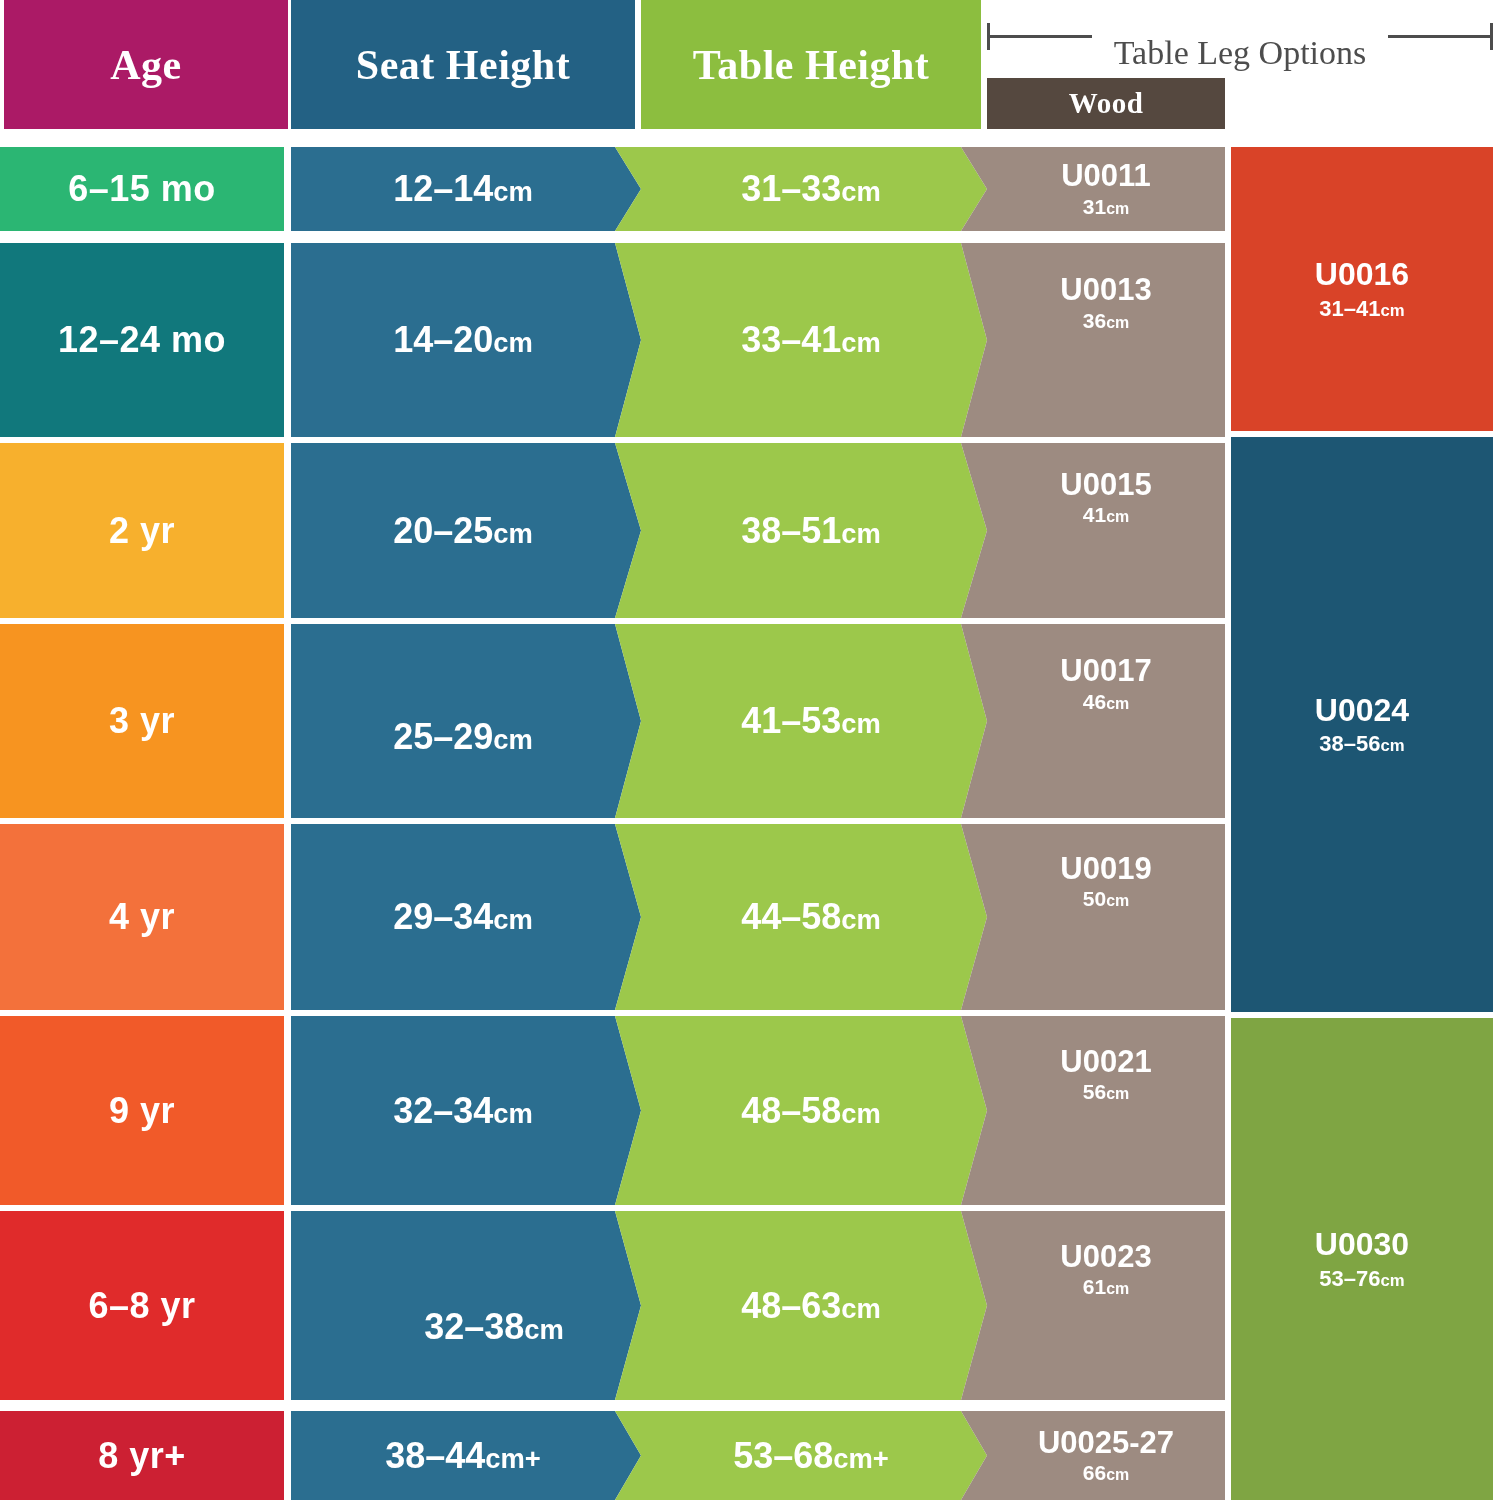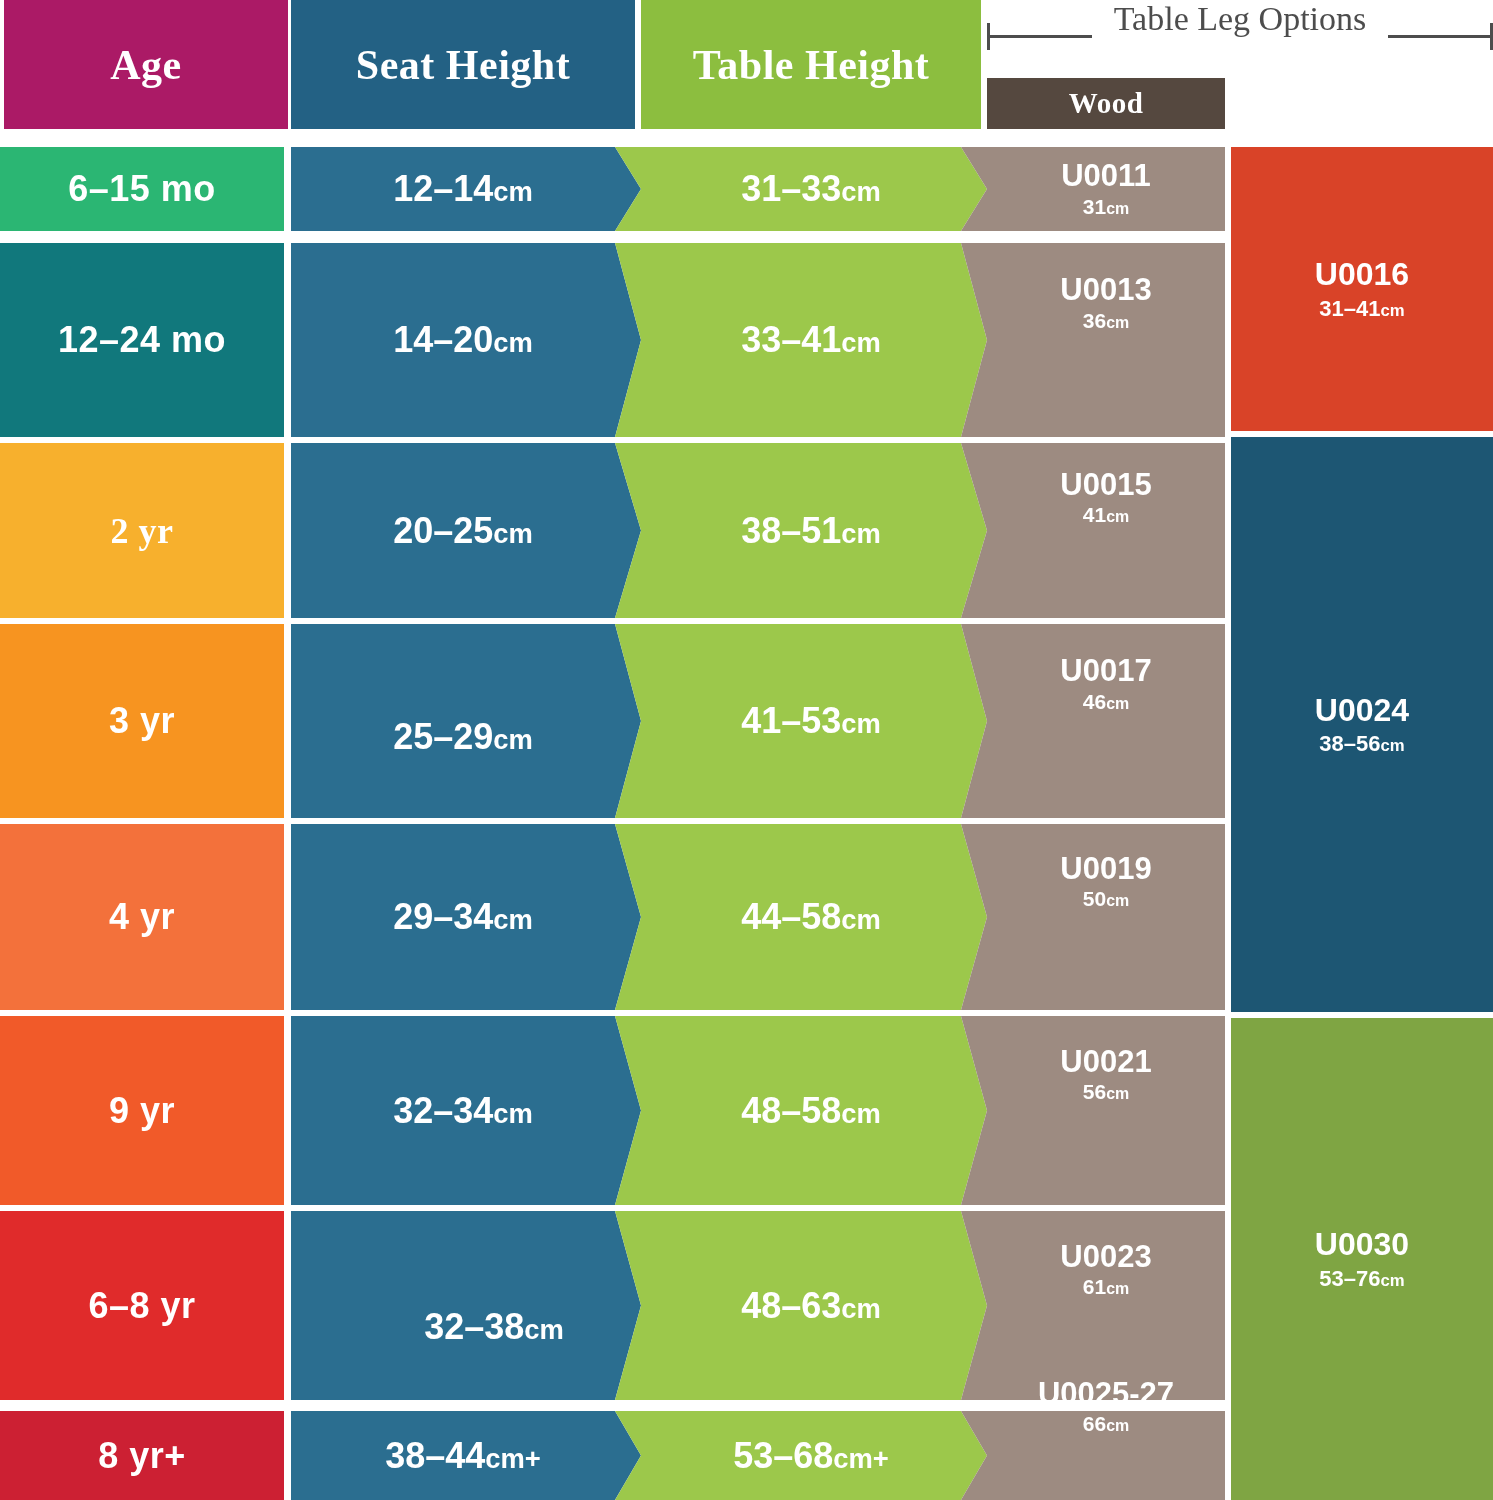--- a/index.html
+++ b/index.html
@@ -35,21 +35,21 @@
   #hdr-table       { left: 641px;  width: 340px;  background: #8cbe3f; }
   #hdr-wood        { left: 987px;  width: 238px;  background: #55483f; }
   #hdr-adjustable  { left: 1231px; width: 262px;  background: #8b8d8f; }
 
   
   #leg-options-group {
     position: absolute;
     left: 987px; top: 0px;
     width: 506px; height: 72px;
     display: flex;
-    align-items: flex-start;
+    align-items: flex-end;
     justify-content: center;
   }
   #leg-options-group .bracket-line {
     position: absolute;
     left: 0; right: 0;
     top: 35px;
     height: 3px;
     background: #4d4d4d;
   }
   #leg-options-group .bracket-cap {
@@ -189,21 +189,21 @@
       <div class="band-text seat-text" style="top:243px;height:194px;">
         <span>14–20<span class="unit">cm</span></span>
       </div>
       <div class="band-text table-text" style="top:243px;height:194px;">
         <span>33–41<span class="unit">cm</span></span>
       </div>
       <div class="band-text wood-text" style="top:243px;height:120px;">
         <span class="code">U0013</span>
         <span class="dim">36<span class="unit">cm</span></span>
       </div>
-      <div class="cell age-cell" style="top:443px;height:175px;background:#f7b02d;font-family:Liberation Serif, serif;">
+      <div class="cell age-cell" style="top:443px;height:175px;background:#f7b02d;">
         <span>2 yr</span>
       </div>
       <svg class="band-svg" style="top:443px;height:175px;" viewBox="0 0 934 175" preserveAspectRatio="none">
         <polygon points="0,0 324,0 350,87.5 324,175 0,175" fill="#2b6e90"></polygon>
         <polygon points="324,0 670,0 696,87.5 670,175 324,175 350,87.5" fill="#9cc84b"></polygon>
         <polygon points="670,0 934,0 934,175 670,175 696,87.5" fill="#9d8b81"></polygon>
       </svg>
       <div class="band-text seat-text" style="top:443px;height:175px;">
         <span>20–25<span class="unit">cm</span></span>
       </div>
@@ -293,21 +293,21 @@
         <polygon points="0,0 324,0 350,44.5 324,89 0,89" fill="#2b6e90"></polygon>
         <polygon points="324,0 670,0 696,44.5 670,89 324,89 350,44.5" fill="#9cc84b"></polygon>
         <polygon points="670,0 934,0 934,89 670,89 696,44.5" fill="#9d8b81"></polygon>
       </svg>
       <div class="band-text seat-text" style="top:1411px;height:89px;">
         <span>38–44<span class="unit">cm+</span></span>
       </div>
       <div class="band-text table-text" style="top:1411px;height:89px;">
         <span>53–68<span class="unit">cm+</span></span>
       </div>
-      <div class="band-text wood-text" style="top:1362px;height:89px;">
+      <div class="band-text wood-text" style="top:1411px;height:89px;">
         <span class="code">U0025-27</span>
         <span class="dim">66<span class="unit">cm</span></span>
       </div>
       <div class="adj-cell" style="top:147px;height:284px;background:#d94328;">
         <span class="code">U0016</span>
         <span class="dim">31–41<span class="unit">cm</span></span>
       </div>
       <div class="adj-cell" style="top:437px;height:575px;background:#1d5673;">
         <span class="code">U0024</span>
         <span class="dim">38–56<span class="unit">cm</span></span>

